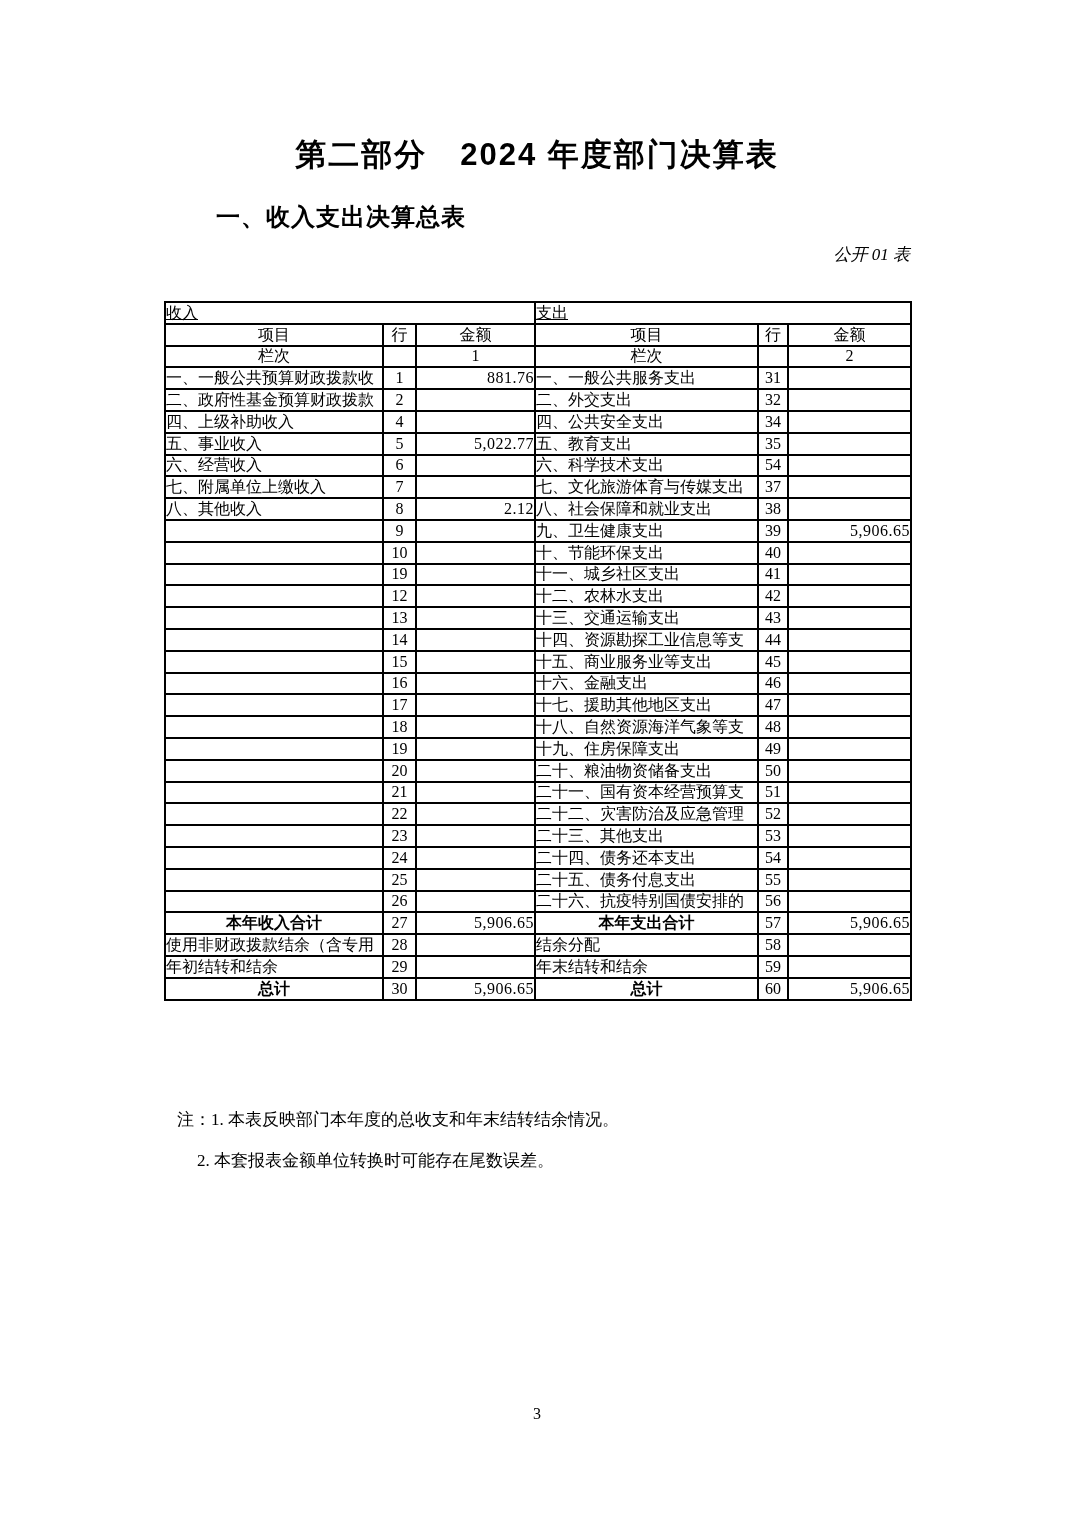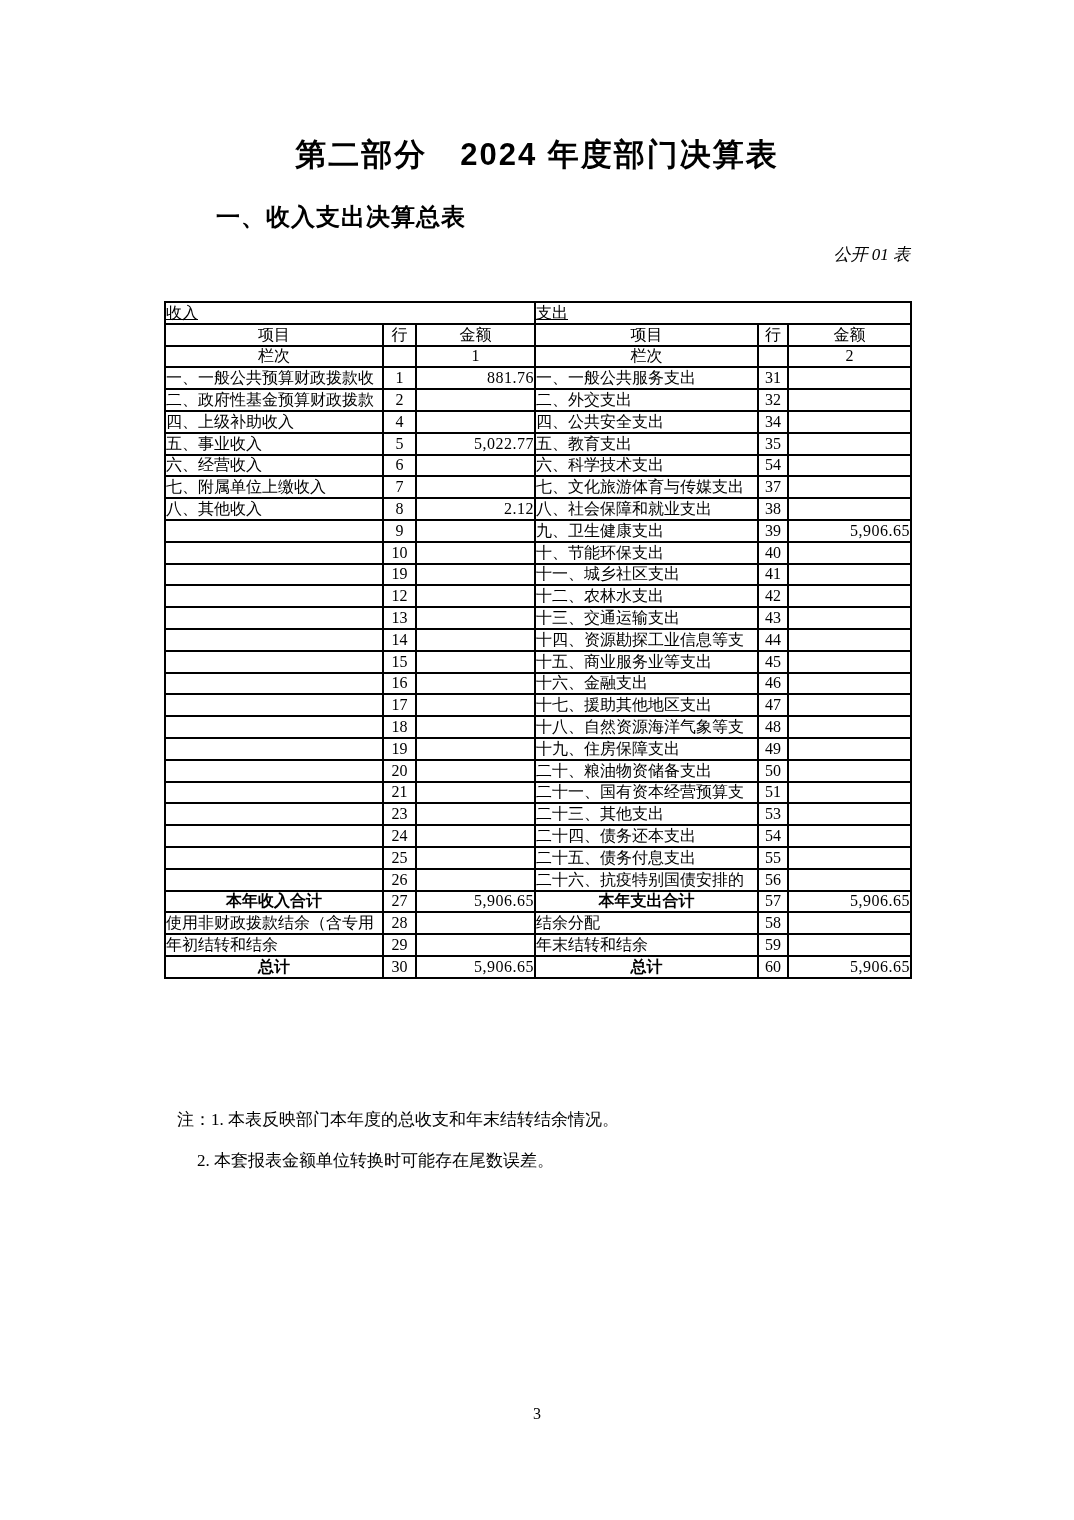--- a/index.html
+++ b/index.html
@@ -258,20 +258,28 @@
         <tr>
           <td class="item-i"></td>
           <td class="rownum">21</td>
           <td class="amount"></td>
           <td class="item-e">二十一、国有资本经营预算支</td>
           <td class="rownum">51</td>
           <td class="amount"></td>
         </tr>
         <tr>
           <td class="item-i"></td>
+          <td class="rownum">22</td>
+          <td class="amount"></td>
+          <td class="item-e">二十二、灾害防治及应急管理</td>
+          <td class="rownum">52</td>
+          <td class="amount"></td>
+        </tr>
+        <tr>
+          <td class="item-i"></td>
           <td class="rownum">23</td>
           <td class="amount"></td>
           <td class="item-e">二十三、其他支出</td>
           <td class="rownum">53</td>
           <td class="amount"></td>
         </tr>
         <tr>
           <td class="item-i"></td>
           <td class="rownum">24</td>
           <td class="amount"></td>

